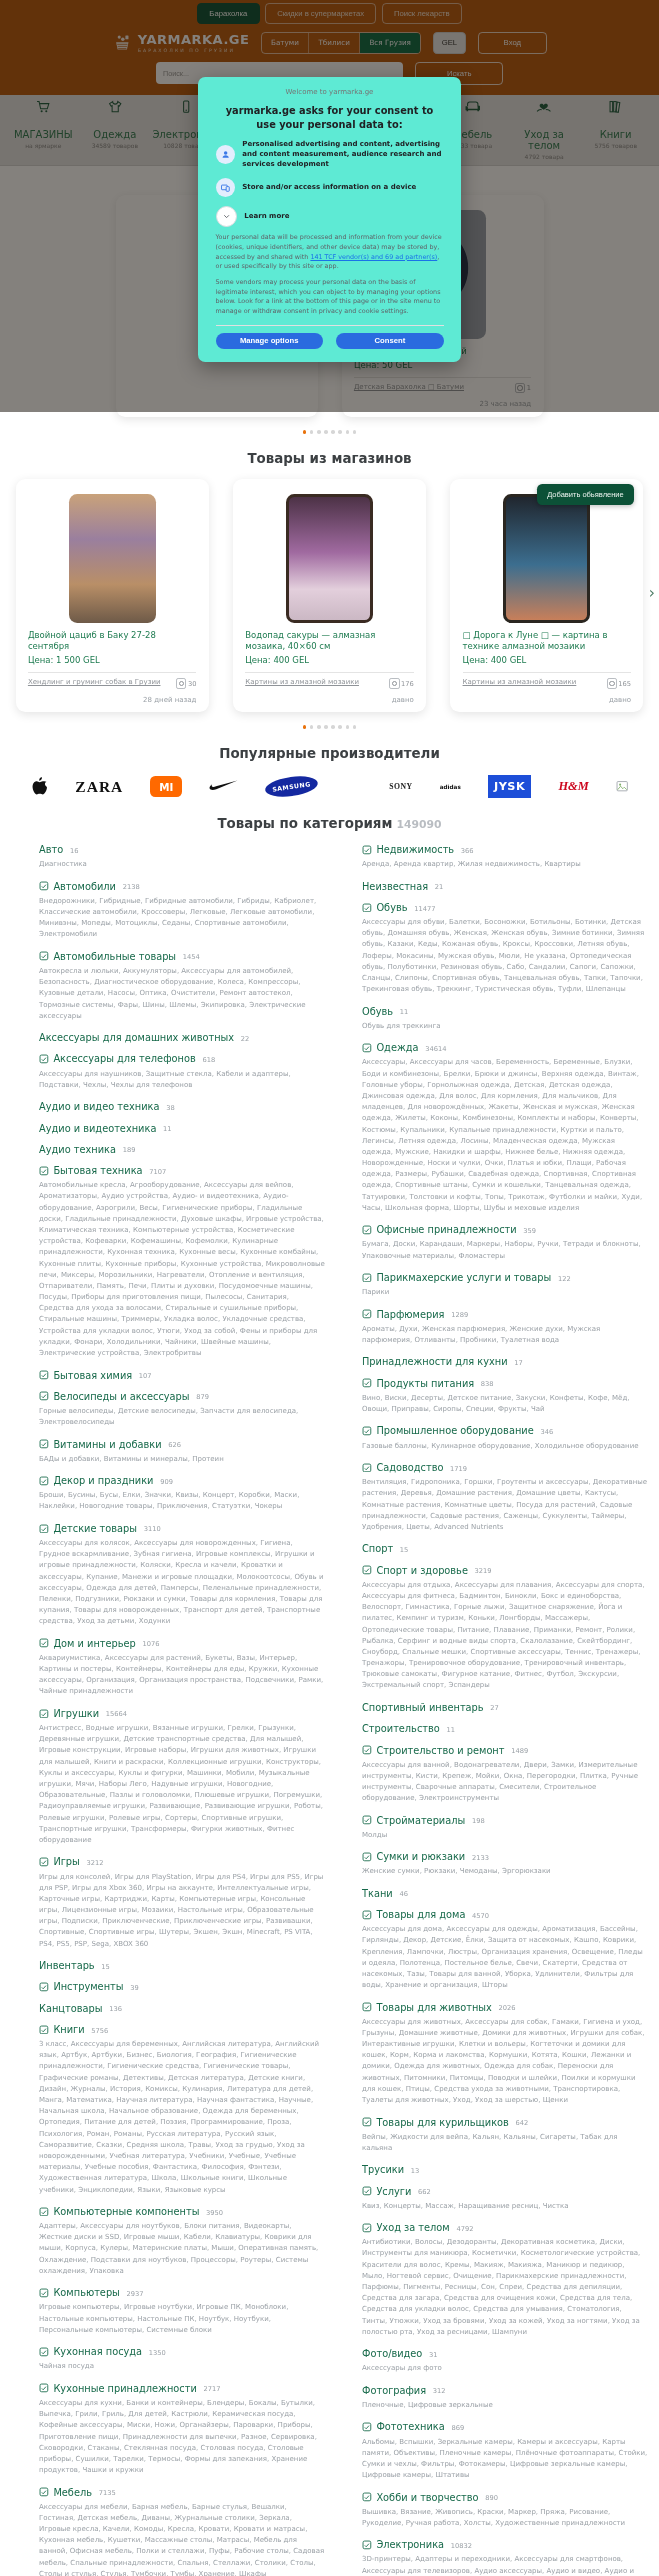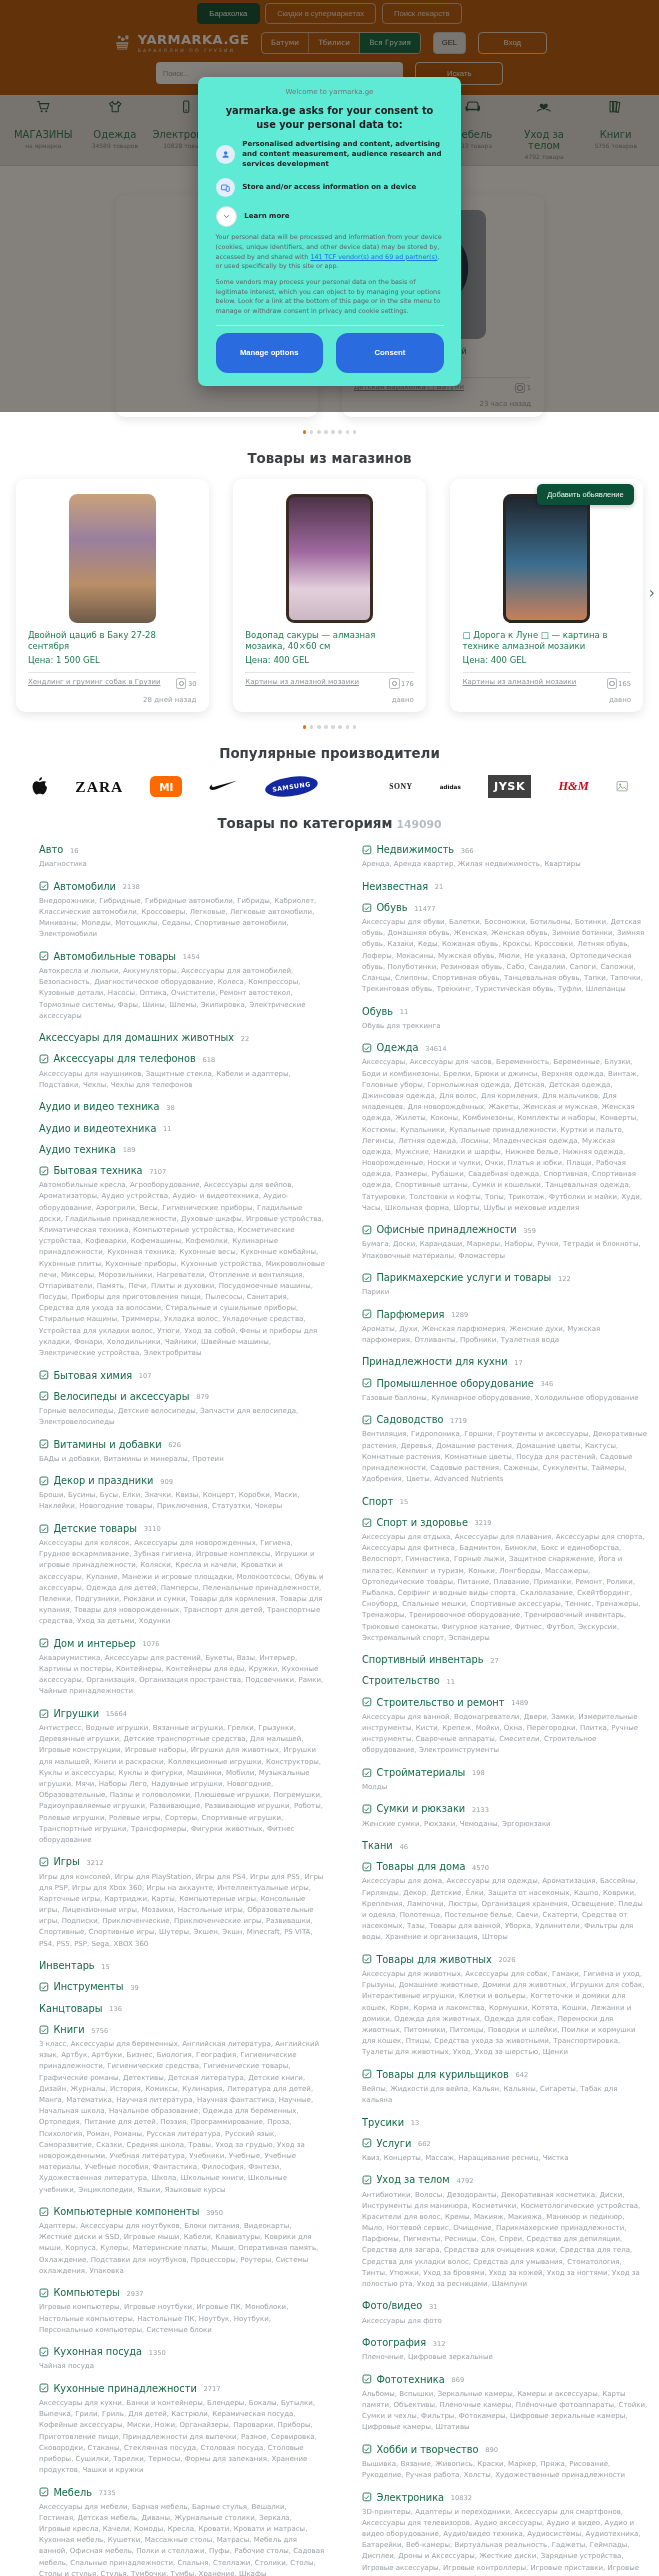--- a/index.html
+++ b/index.html
@@ -57,21 +57,21 @@
   .shop-head{position:relative;height:0;}
   .add-btn{position:absolute;right:25px;top:4.1px;background:#0c5137;color:#eef5f1;font-size:7.5px;padding:6.2px 10.3px;border-radius:5.2px;border:none;cursor:pointer;z-index:5;box-shadow:0 1.5px 5.2px rgba(0,0,0,.25);}
   
   .brands-row{display:flex;justify-content:center;align-items:center;gap:27px;margin:5.2px 0 13.4px;}
   .brand{display:flex;align-items:center;justify-content:center;cursor:pointer;}
   .brand-zara{font-family:"Liberation Serif",serif;font-size:15.5px;font-weight:bold;letter-spacing:1px;color:#111;}
   .brand-mi{width:32px;height:20.6px;background:#ff6900;border-radius:5.2px;color:#fff;font-weight:bold;font-size:10.3px;display:flex;align-items:center;justify-content:center;}
   .brand-samsung{background:#1428a0;color:#fff;font-size:6.2px;font-weight:bold;letter-spacing:0.5px;padding:6.2px 7.2px;border-radius:50% / 50%;transform:rotate(-8deg);}
   .brand-sony{font-family:"Liberation Serif",serif;font-weight:bold;font-size:7.7px;letter-spacing:0.5px;color:#1a1a1a;padding-left:44px;}
   .brand-adidas{font-size:5.7px;font-weight:bold;color:#111;}
-  .brand-jysk{background:#404040;color:#fff;font-weight:bold;font-size:11.3px;letter-spacing:0.5px;padding:5.2px 6.2px;}
+  .brand-jysk{background:#1d4ed8;color:#fff;font-weight:bold;font-size:11.3px;letter-spacing:0.5px;padding:5.2px 6.2px;}
   .brand-hm{color:#cc071e;font-family:"Liberation Serif",serif;font-style:italic;font-weight:bold;font-size:12.4px;}
   
   .catlist{display:flex;gap:37px;padding:0 0 3.1px 39px;}
   .catcol{width:286px;}
   .catblock{margin-bottom:10.3px;}
   .cathead{display:flex;align-items:center;gap:4.6px;cursor:pointer;}
   .cathead .cic{color:#17694a;flex:none;display:flex;}
   .catname{color:#17694a;font-size:9.8px;}
   .catcount{color:#9aa0a6;font-size:6.7px;margin-left:2.1px;position:relative;top:1px;}
   .catdesc{color:#9aa0a6;font-size:7px;line-height:1.6;margin-top:4.1px;}
@@ -81,21 +81,21 @@
   .m-brand{color:#757575;font-size:7px;text-align:center;}
   .m-head{color:#202124;font-size:9.8px;font-weight:bold;text-align:center;margin:8.2px 0 4.1px;line-height:1.35;}
   .m-item{display:flex;align-items:center;gap:7.2px;margin-top:8.2px;}
   .m-ic{width:19.6px;height:19.6px;border-radius:50%;background:#e3edfd;color:#3b78e7;display:flex;align-items:center;justify-content:center;flex:none;}
   .m-ic.plain{background:#fff;border:0.5px solid #dadce0;color:#5f6368;}
   .m-item .txt{font-size:7px;font-weight:bold;color:#202124;line-height:1.45;}
   .m-p{font-size:6.4px;color:#5f6368;line-height:1.5;margin-top:6.2px;}
   .m-p a{color:#1a73e8;text-decoration:underline;cursor:pointer;}
   .m-div{border-top:0.5px solid #e0e0e0;margin:8.2px 0 7.2px;}
   .m-btns{display:flex;gap:13.4px;}
-  .m-btn{flex:1;height:40px;border:none;border-radius:12px;background:#2a6bdf;color:#fff;font-size:7.7px;font-weight:bold;cursor:pointer;}
+  .m-btn{flex:1;height:16px;border:none;border-radius:12px;background:#2a6bdf;color:#fff;font-size:7.7px;font-weight:bold;cursor:pointer;}
   .eye{display:inline-flex;border:0.5px solid #b9bdc2;border-radius:2.1px;width:8.2px;height:8.2px;align-items:center;justify-content:center;}
   .eye i{width:3.6px;height:3.6px;border:0.8px solid #8f9398;border-radius:50%;display:block;}
   
   .img-jacket-dark{background:radial-gradient(closest-side at 50% 46%,#2b3038 56%,#c2c6ca 58%);}
   .img-puffer{background:radial-gradient(closest-side at 50% 45%,#23304e 58%,#96a0ac 60%);}
   .img-baku{background:linear-gradient(180deg,#c9a27a 0%,#9a7f9e 35%,#b98f67 70%,#6e5a48 100%);}
   .img-mosaic1{background:linear-gradient(180deg,#4c3246 0%,#a06aa0 45%,#e3cfdc 75%,#cbb8c4 100%);border:3.1px solid #3a2b22;box-sizing:border-box;}
   .img-mosaic2{background:linear-gradient(180deg,#20262e 0%,#3c6e8f 55%,#c77f5a 100%);border:3.1px solid #2a2620;box-sizing:border-box;}
 </style>
 </head>
@@ -736,20 +736,33 @@
               <span class="catname">Парфюмерия</span>
               <span class="catcount">1289</span>
             </div>
             <div class="catdesc">Ароматы, Духи, Женская парфюмерия, Женские духи, Мужская парфюмерия, Отливанты, Пробники, Туалетная вода</div>
           </div>
           <div class="catblock">
             <div class="cathead">
               <span class="catname">Принадлежности для кухни</span>
               <span class="catcount">17</span>
             </div>
+          </div>
+          <div class="catblock">
+            <div class="cathead">
+              <span class="cic">
+                <svg width="9.8" height="9.8" viewBox="0 0 19 19">
+                  <rect x="2" y="2" width="15" height="15" rx="3" fill="none" stroke="currentColor" stroke-width="1.7"></rect>
+                  <path d="M5.5 10.5l2.6 2.6 5.4-6" fill="none" stroke="currentColor" stroke-width="1.7"></path>
+                </svg>
+              </span>
+              <span class="catname">Продукты питания</span>
+              <span class="catcount">838</span>
+            </div>
+            <div class="catdesc">Вино, Виски, Десерты, Детское питание, Закуски, Конфеты, Кофе, Мёд, Овощи, Приправы, Сиропы, Специи, Фрукты, Чай</div>
           </div>
           <div class="catblock">
             <div class="cathead">
               <span class="cic">
                 <svg width="9.8" height="9.8" viewBox="0 0 19 19">
                   <rect x="2" y="2" width="15" height="15" rx="3" fill="none" stroke="currentColor" stroke-width="1.7"></rect>
                   <path d="M5.5 10.5l2.6 2.6 5.4-6" fill="none" stroke="currentColor" stroke-width="1.7"></path>
                 </svg>
               </span>
               <span class="catname">Промышленное оборудование</span>

